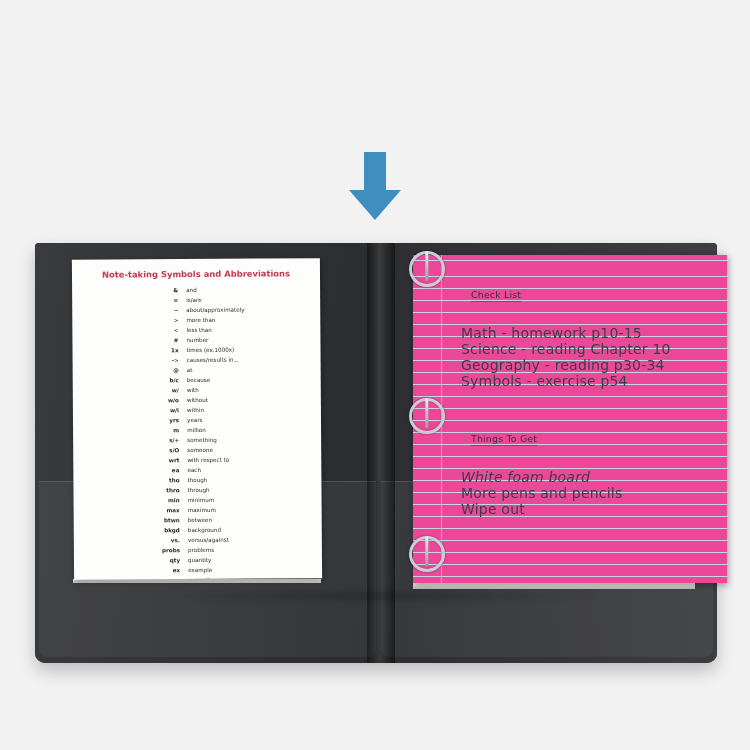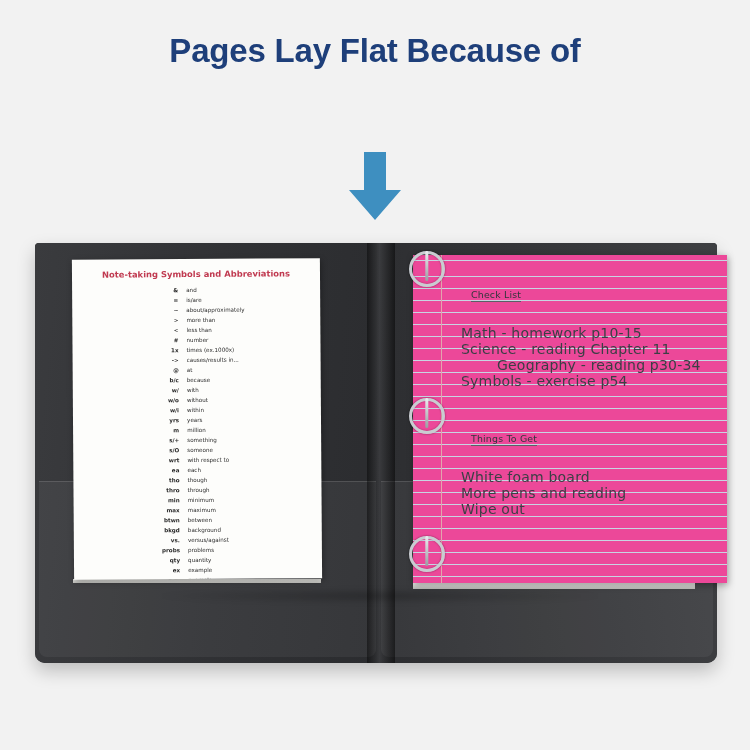--- a/index.html
+++ b/index.html
@@ -228,21 +228,20 @@
     filter: blur(2px);
   }
 </style>
 </head>
 <body>
 
 <div id="stage">
   <div class="vignette"></div>
 
   <div class="headline">
-    <span>Pages Lay Flat Because of</span>
   </div>
 
   <div class="arrow-wrap">
     <svg viewBox="0 0 76 72" width="76" height="72" aria-hidden="true">
       <path d="M27 2 h22 v38 h15 L38 70 L12 40 h15 z" fill="#3e8fc0"></path>
     </svg>
   </div>
 
   <div class="binder">
     <div class="binder-body"></div>
@@ -383,27 +382,27 @@
       </table>
     </div>
 
     <div class="stack-edge"></div>
     <div class="sheet-right">
       <div class="lines"></div>
       <div class="margin-line"></div>
 
       <div class="hand title" style="left:58px; top:34px;">Check List</div>
       <div class="hand" style="left:48px; top:70px;">Math - homework p10-15</div>
-      <div class="hand" style="left:48px; top:86px;">Science - reading Chapter 11</div>
-      <div class="hand" style="left:48px; top:102px;margin-left:36px;">Geography - reading p30-34</div>
+      <div class="hand" style="left:48px; top:86px;">Science - reading Chapter 10</div>
+      <div class="hand" style="left:48px; top:102px;">Geography - reading p30-34</div>
       <div class="hand" style="left:48px; top:118px;">Symbols - exercise p54</div>
 
       <div class="hand title" style="left:58px; top:178px;text-align:right;">Things To Get</div>
-      <div class="hand" style="left:48px; top:214px;">White foam board</div>
-      <div class="hand" style="left:48px; top:230px;">More pens and reading</div>
+      <div class="hand" style="left:48px; top:214px;font-style:italic;">White foam board</div>
+      <div class="hand" style="left:48px; top:230px;">More pens and pencils</div>
       <div class="hand" style="left:48px; top:246px;text-align:center;">Wipe out</div>
     </div>
 
     <div class="ring" style="left:374px; top:8px;"></div>
     <div class="ring" style="left:374px; top:155px;"></div>
     <div class="ring" style="left:374px; top:293px;"></div>
   </div>
 
   <div class="shadow-under"></div>
 </div>

